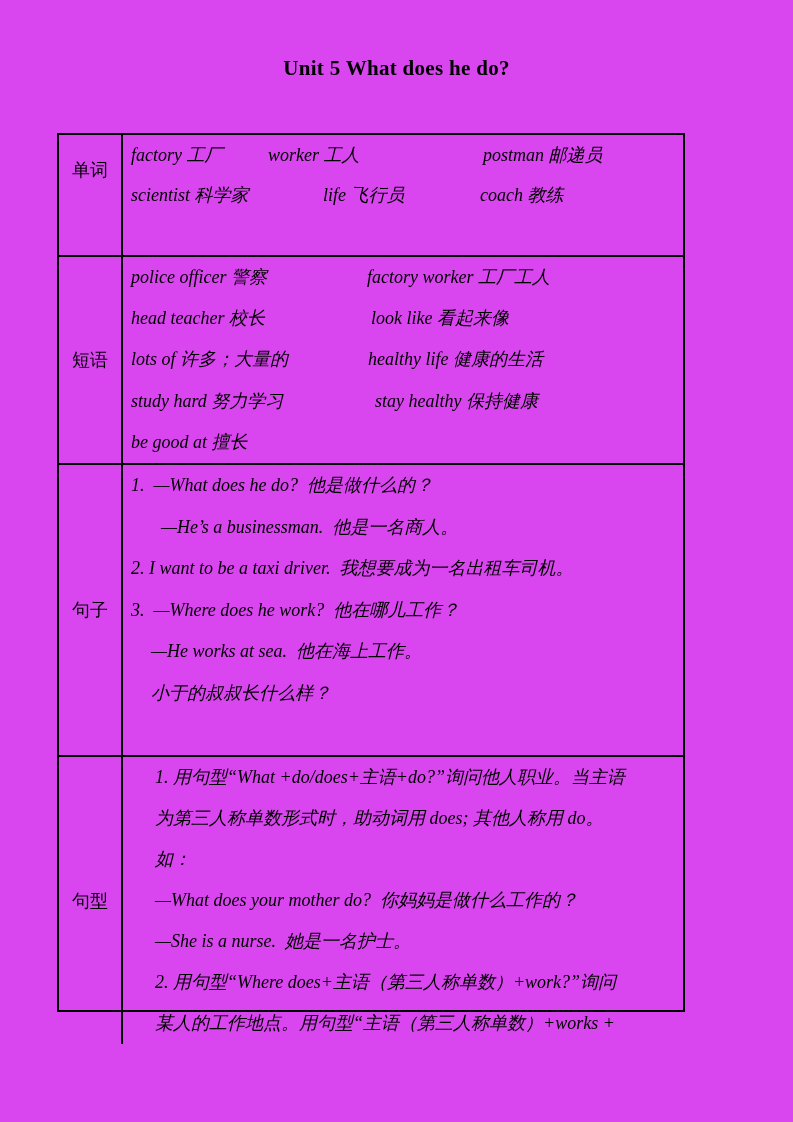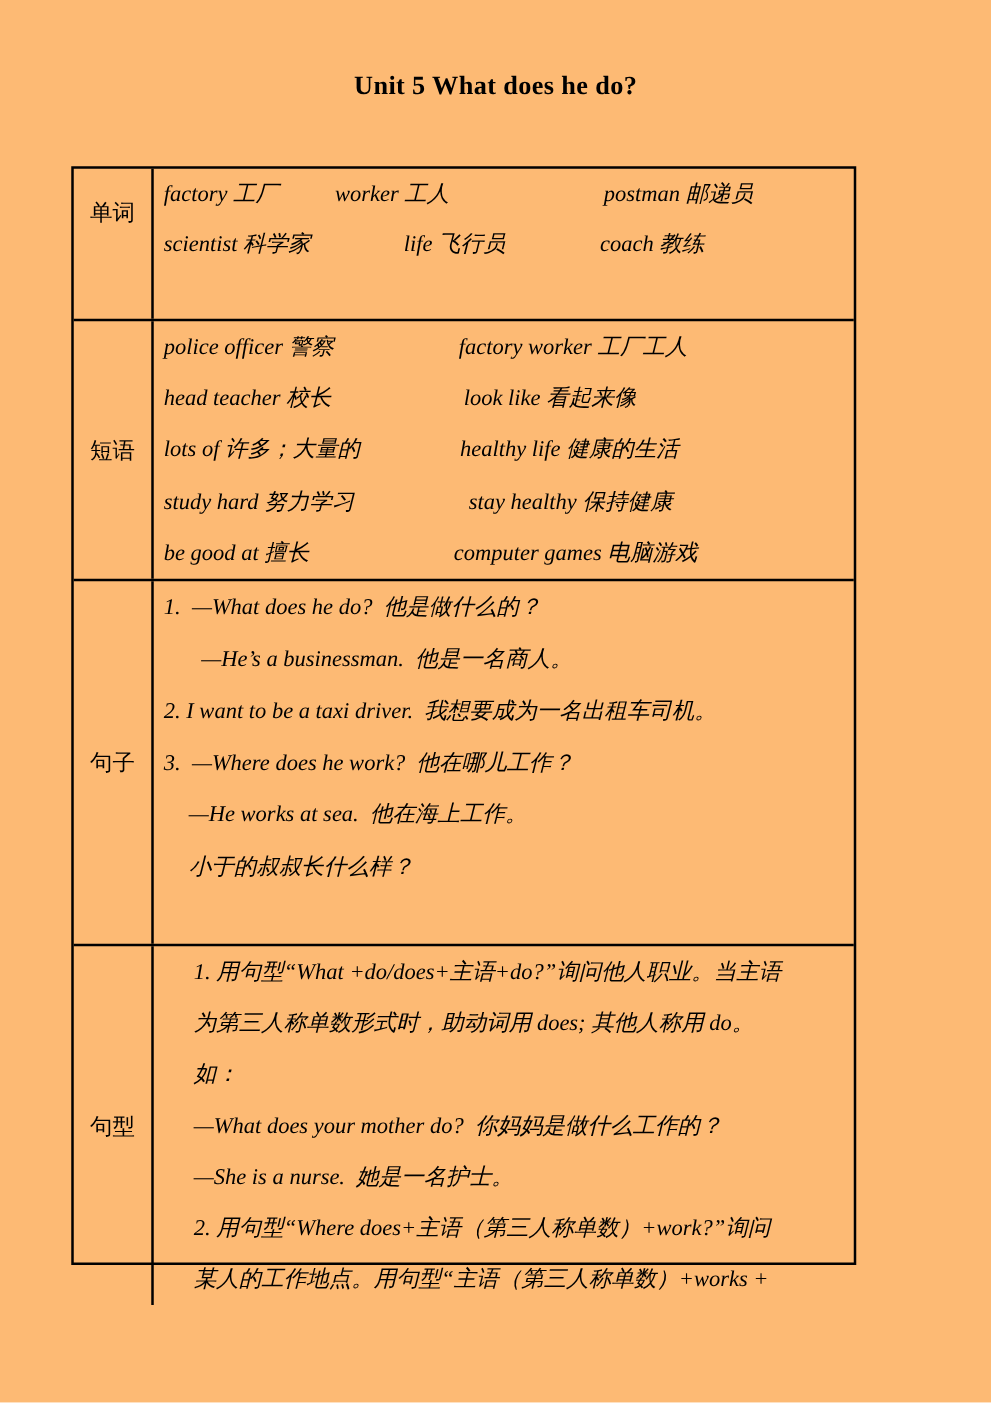--- a/index.html
+++ b/index.html
@@ -1,20 +1,20 @@
 <!DOCTYPE html>
 <html><head>
 <meta charset="utf-8">
 <style>
   html, body { margin: 0; padding: 0; background: #ffffff; }
   .page {
     position: relative;
     width: 793px;
     height: 1122px;
-    background: #fdba74;
+    background: #d946ef;
     color: #000000;
     font-family: "Liberation Serif", "DejaVu Serif", serif;
     overflow: hidden;
   }
   .doc-title {
     position: absolute;
     top: 52px;
     left: 0;
     width: 100%;
     text-align: center;
@@ -119,21 +119,20 @@
         <div class="cline">
           <span class="seg" style="left:8px">lots of 许多；大量的</span>
           <span class="seg" style="left:245px">healthy life 健康的生活</span>
         </div>
         <div class="cline">
           <span class="seg" style="left:8px">study hard 努力学习</span>
           <span class="seg" style="left:252px">stay healthy 保持健康</span>
         </div>
         <div class="cline">
           <span class="seg" style="left:8px">be good at 擅长</span>
-          <span class="seg" style="left:240px">computer games 电脑游戏</span>
         </div>
       </div>
     </div>
 
     <div class="trow row-2">
       <div class="tlabel">
         <span class="label-text">句子</span>
       </div>
       <div class="tcontent">
         <div class="cline pl">1.  —What does he do?  他是做什么的？</div>

